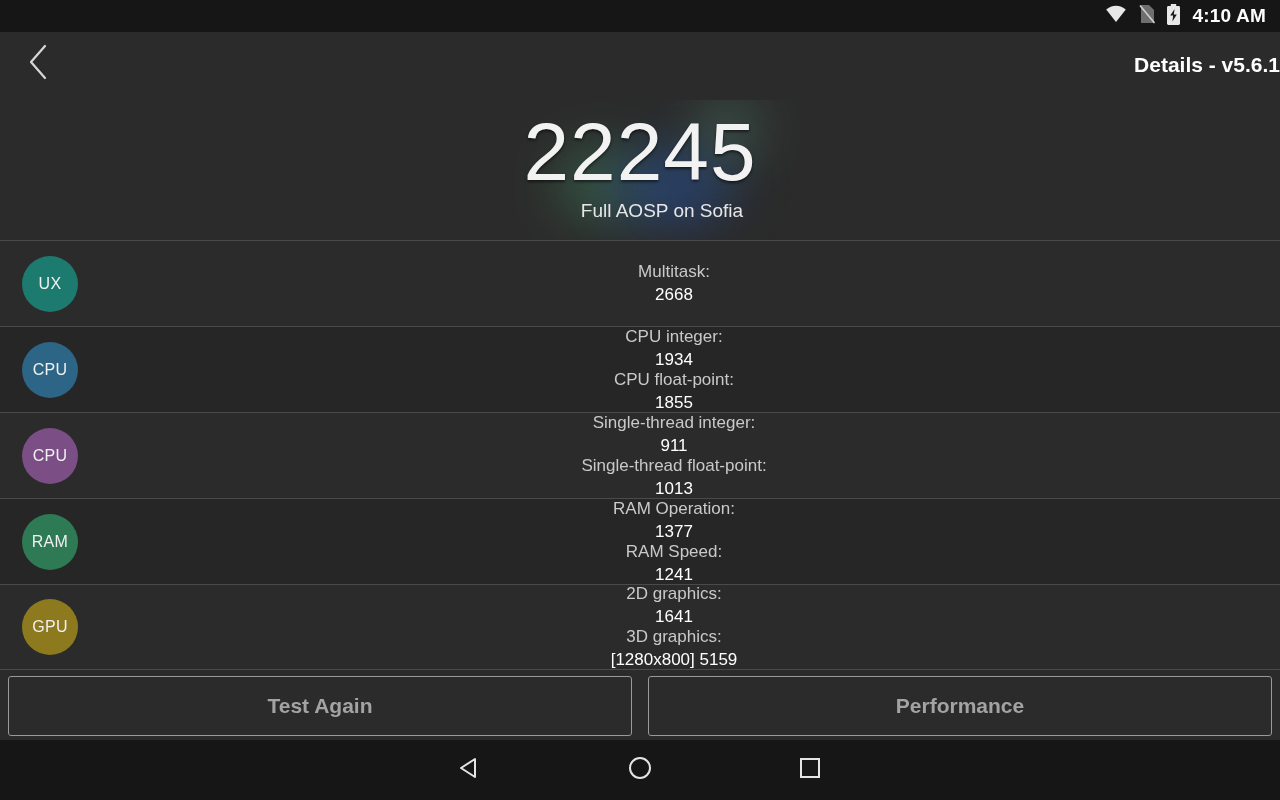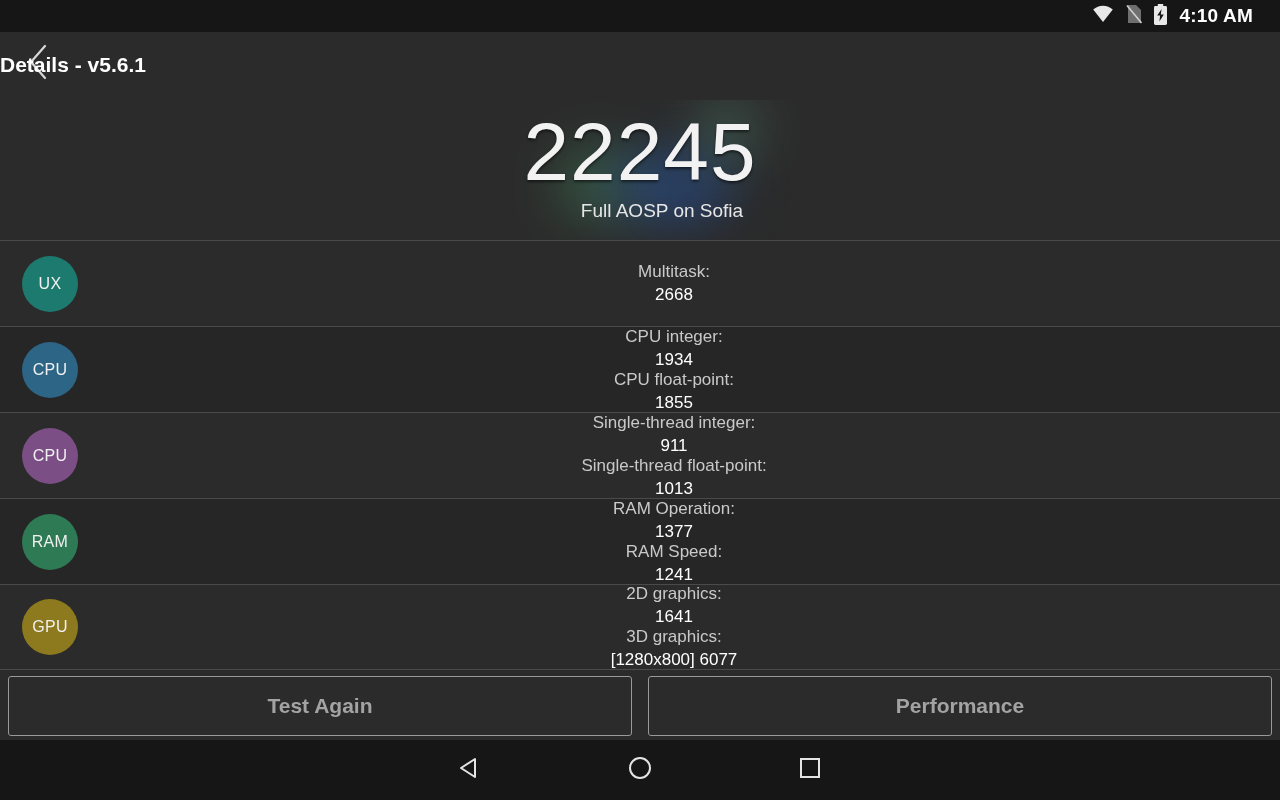--- a/index.html
+++ b/index.html
@@ -22,21 +22,21 @@
   
   .statusbar {
     position: absolute;
     top: 0; left: 0;
     width: 1280px;
     height: 32px;
     background: #161616;
     display: flex;
     align-items: center;
     justify-content: flex-end;
-    padding-right: 27px;
+    padding-right: 14px;
     box-sizing: border-box;
   }
   .status-icons {
     display: flex;
     align-items: center;
     gap: 11px;
   }
   .icon-wifi { display: block; }
   .icon-nosim { display: block; }
   .icon-batt { display: block; }
@@ -63,21 +63,21 @@
     height: 52px;
     display: flex;
     align-items: center;
     justify-content: center;
     cursor: pointer;
   }
   .header-title {
     position: absolute;
     left: 0; right: 0;
     top: 21px;
-    text-align: left;
+    text-align: right;
     color: #ffffff;
     font-size: 21px;
     font-weight: bold;
   }
 
   
   .hero {
     position: absolute;
     top: 100px; left: 0;
     width: 1280px;
@@ -350,21 +350,21 @@
       </div>
       <div class="row odd">
         <div class="badge" style="background: rgb(142, 122, 30);">GPU</div>
         <div class="row-body">
           <div class="metric">
             <span class="lbl">2D graphics:</span>
             <span class="val">1641</span>
           </div>
           <div class="metric">
             <span class="lbl">3D graphics:</span>
-            <span class="val">[1280x800] 6077</span>
+            <span class="val">[1280x800] 5159</span>
           </div>
         </div>
       </div>
     </div>
 
   <div class="btnbar">
     <div class="btn">Test Again</div>
     <div class="btn">Performance</div>
   </div>
 

